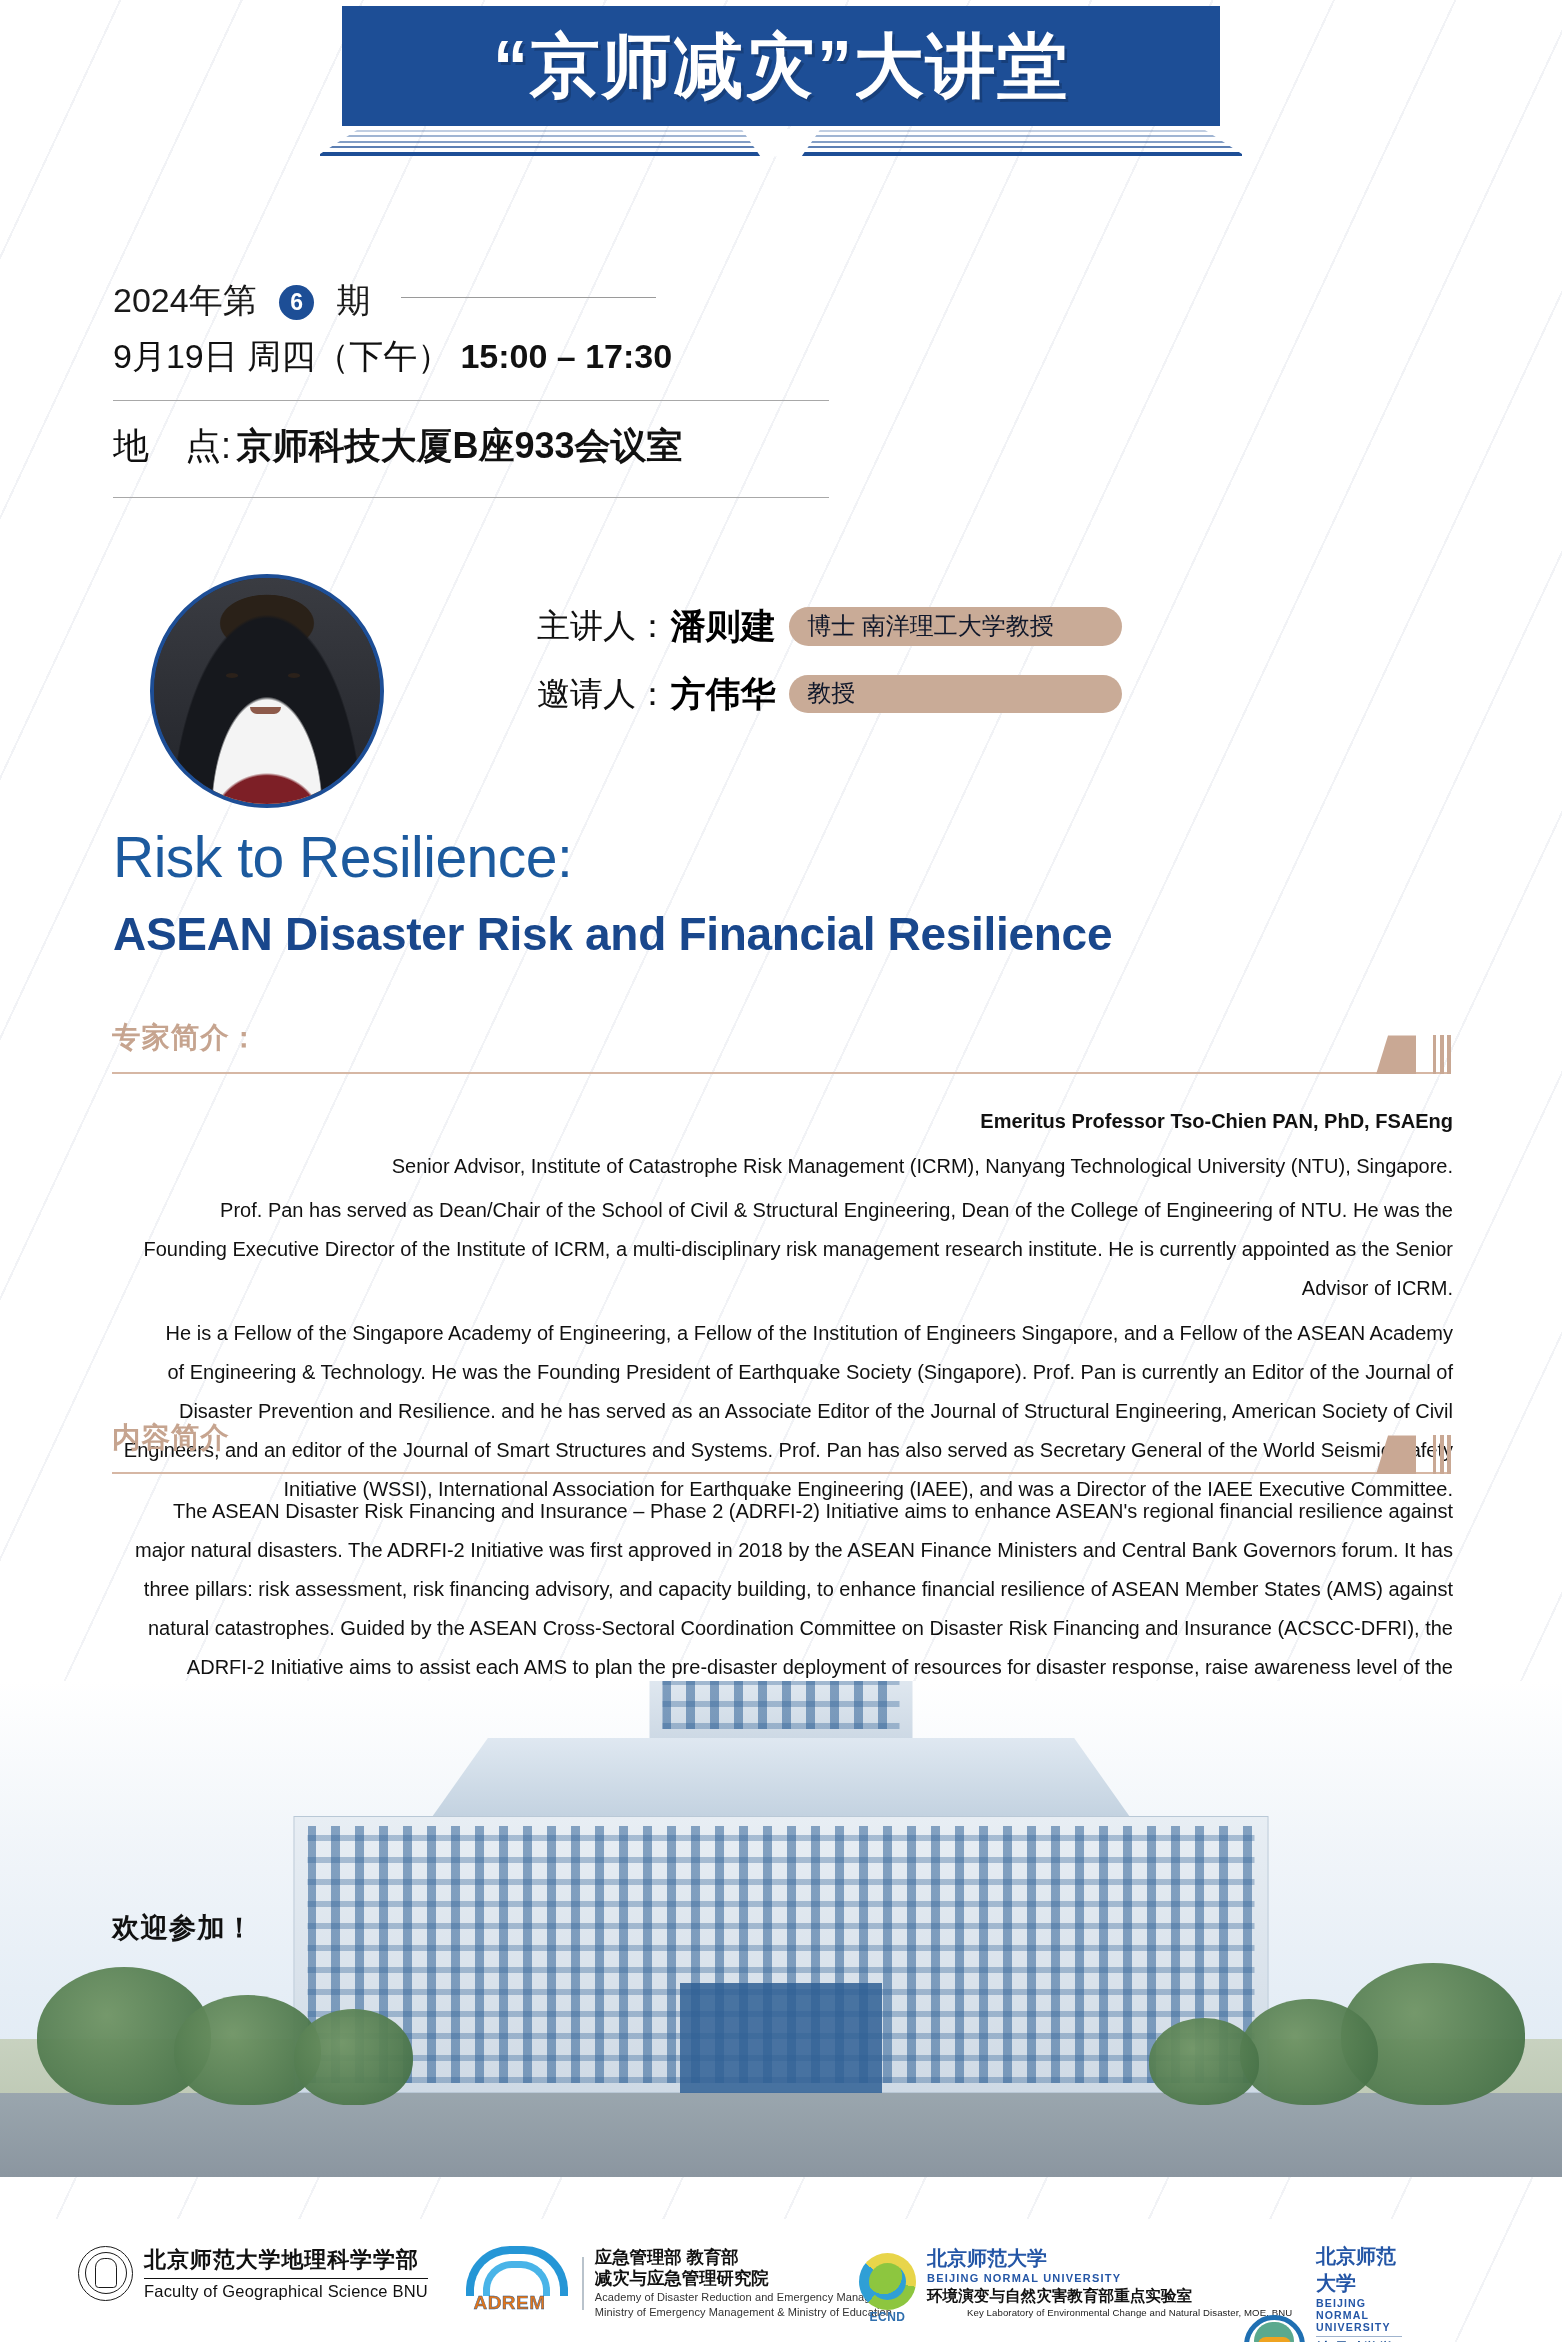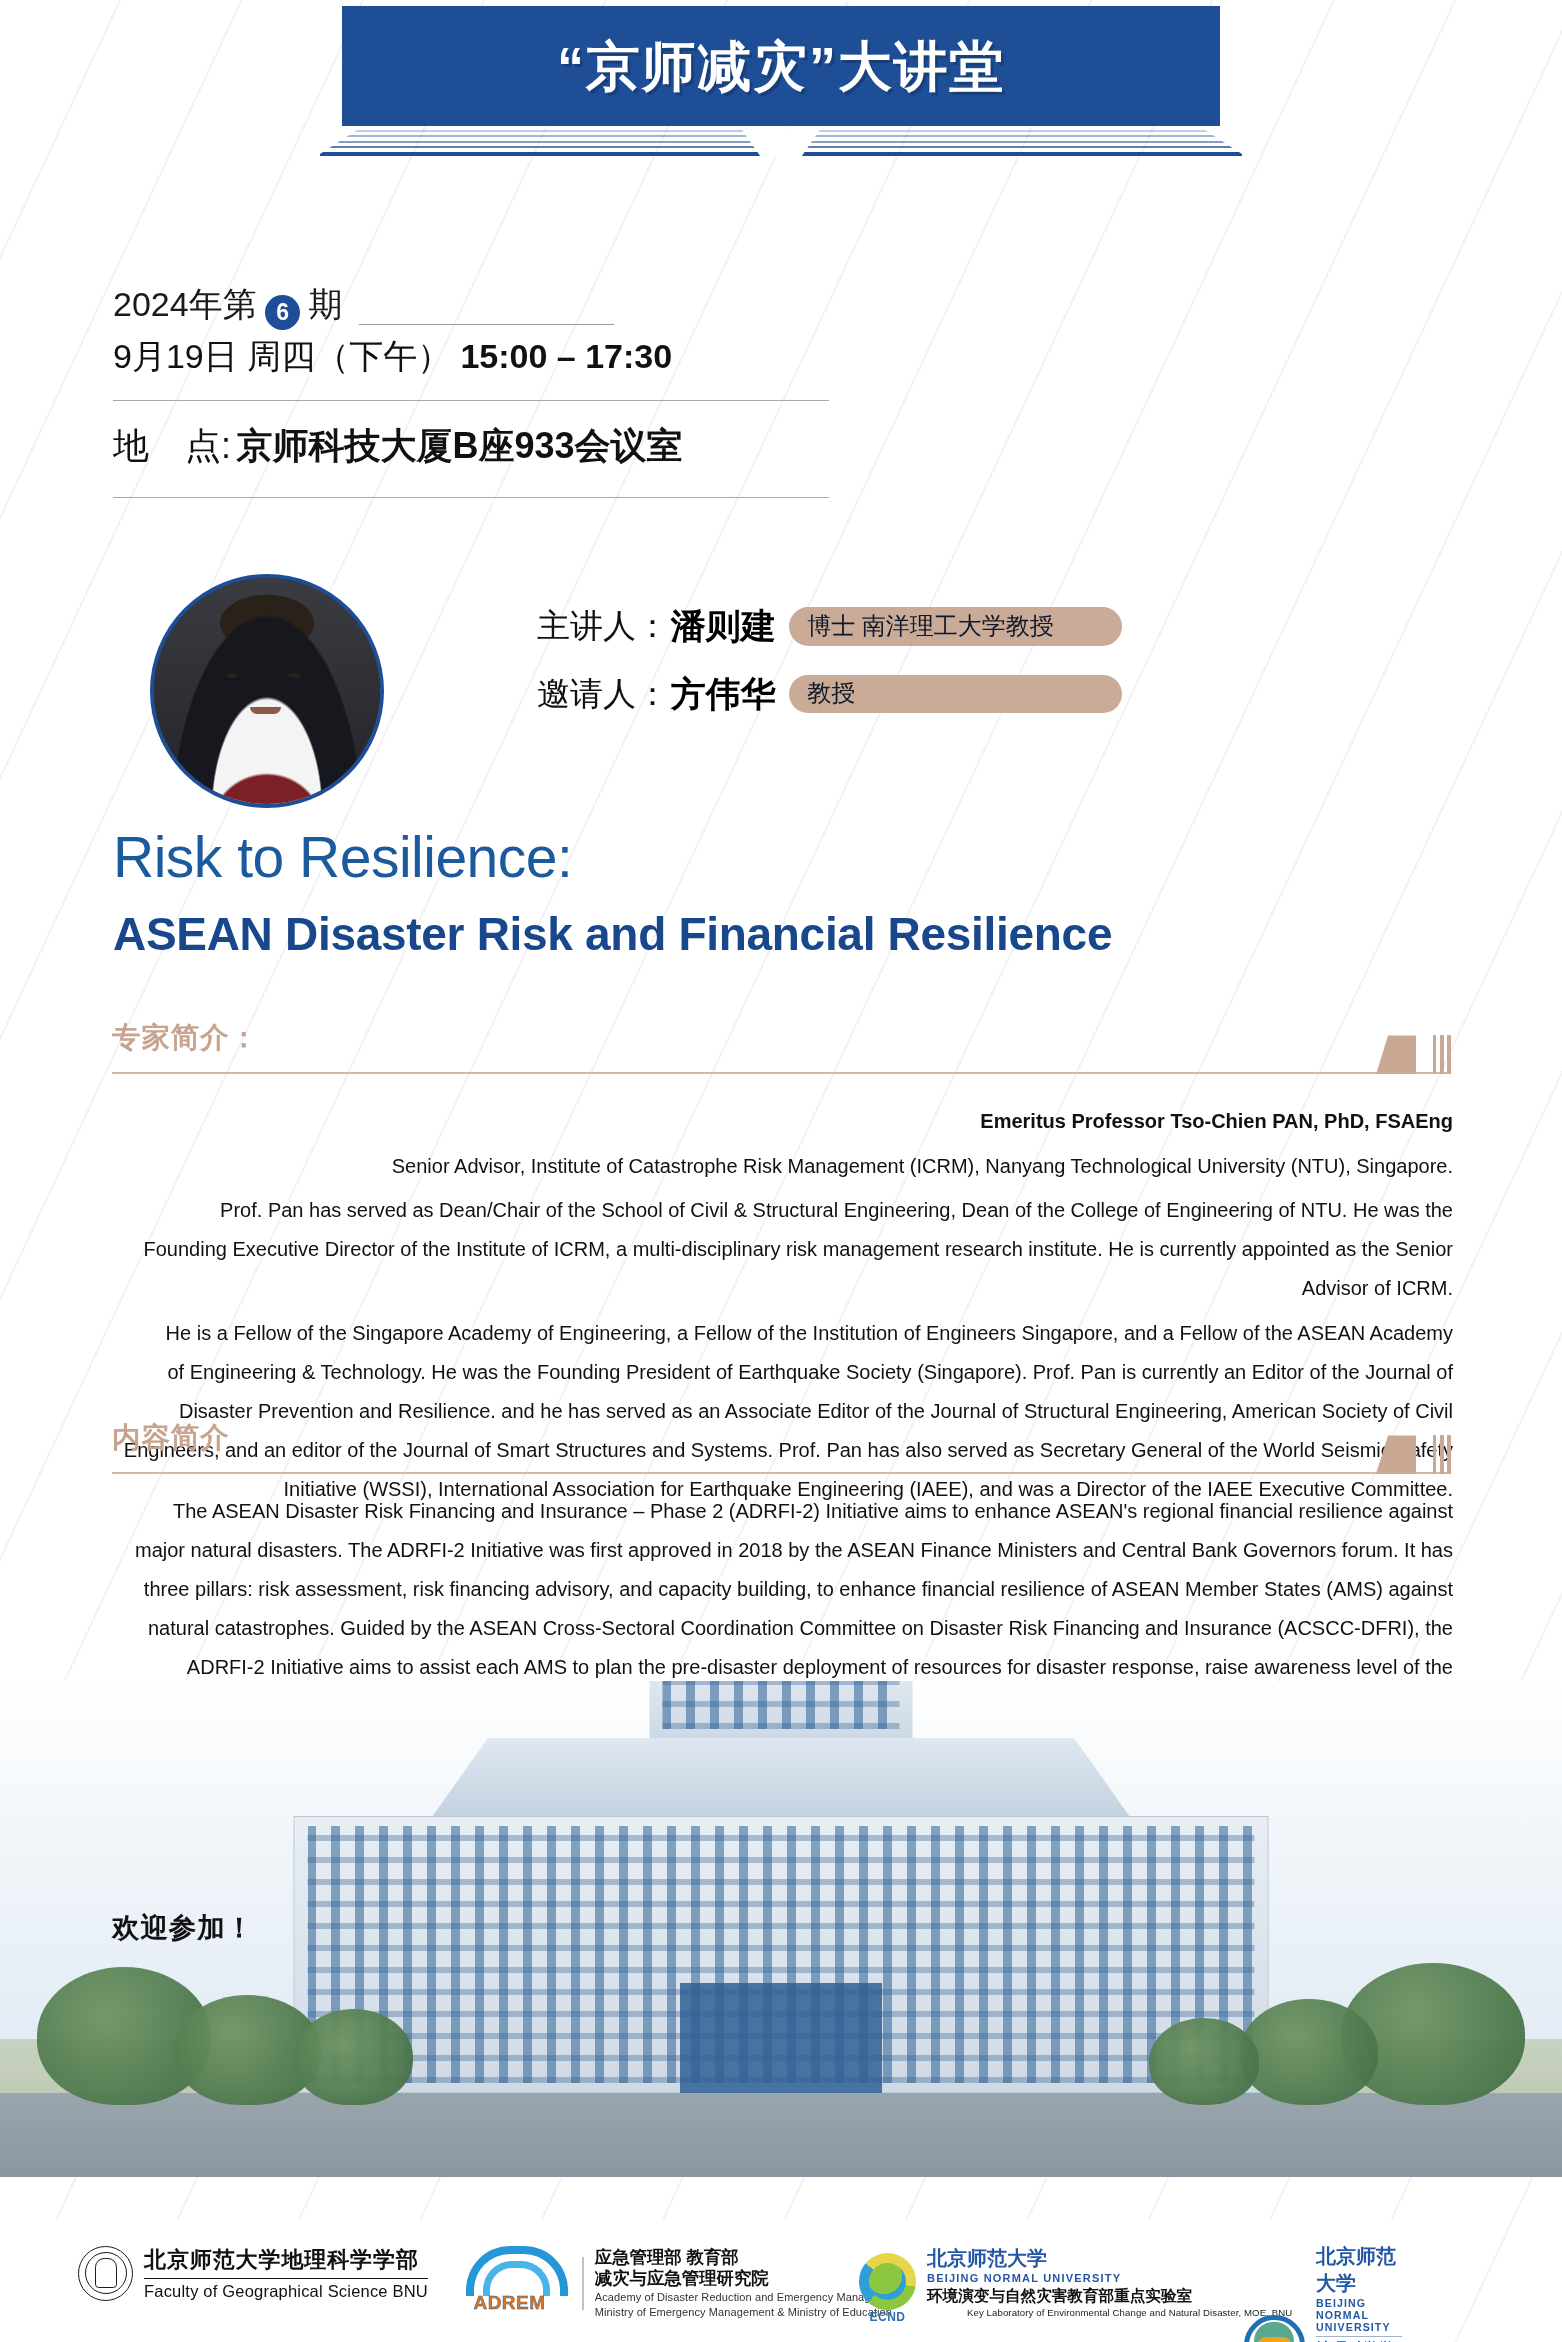--- a/index.html
+++ b/index.html
@@ -23,21 +23,21 @@
   }
 
   
   .banner{
     position:absolute;left:342px;top:6.4px;width:878px;height:120px;
     background:#1d4e96;
     display:flex;align-items:center;justify-content:center;
   }
   .banner-title{
     color:#ffffff;
-    font-size:54px;
+    font-size:70px;
     font-weight:bold;
     letter-spacing:1.8px;
     line-height:1;
     text-shadow:2.8px 2.8px 0 rgba(0,0,0,.18);
     white-space:nowrap;
   }
   .banner-rules{
     position:absolute;left:320px;top:130px;width:922px;height:24px;
   }
   .banner-rules i{
@@ -56,21 +56,21 @@
   }
   .corner-l,.corner-r{
     position:absolute;top:130px;width:37px;height:24px;background:#ffffff;
   }
   .corner-l{left:320px;clip-path:polygon(0 0,100% 0,100% 0,0 100%);}
   .corner-r{left:1205px;clip-path:polygon(0 0,100% 0,100% 100%,0 0);}
 
   
   .info{position:absolute;left:113px;top:273px;width:1010px;}
   .info-line1{
-    display:flex;align-items:flex-end;gap:2px;height:55px;
+    display:flex;align-items:center;gap:16px;height:55px;
   }
   .info-year{
     font-size:34px;color:#1a1a1a;letter-spacing:0px;white-space:nowrap;
   }
   .issue-circle{
     display:inline-flex;align-items:center;justify-content:center;
     width:35px;height:35px;border-radius:50%;
     background:#1d4e96;color:#fff;font-size:23px;font-weight:bold;
     margin:0 6.4px;position:relative;top:1.8px;
   }

